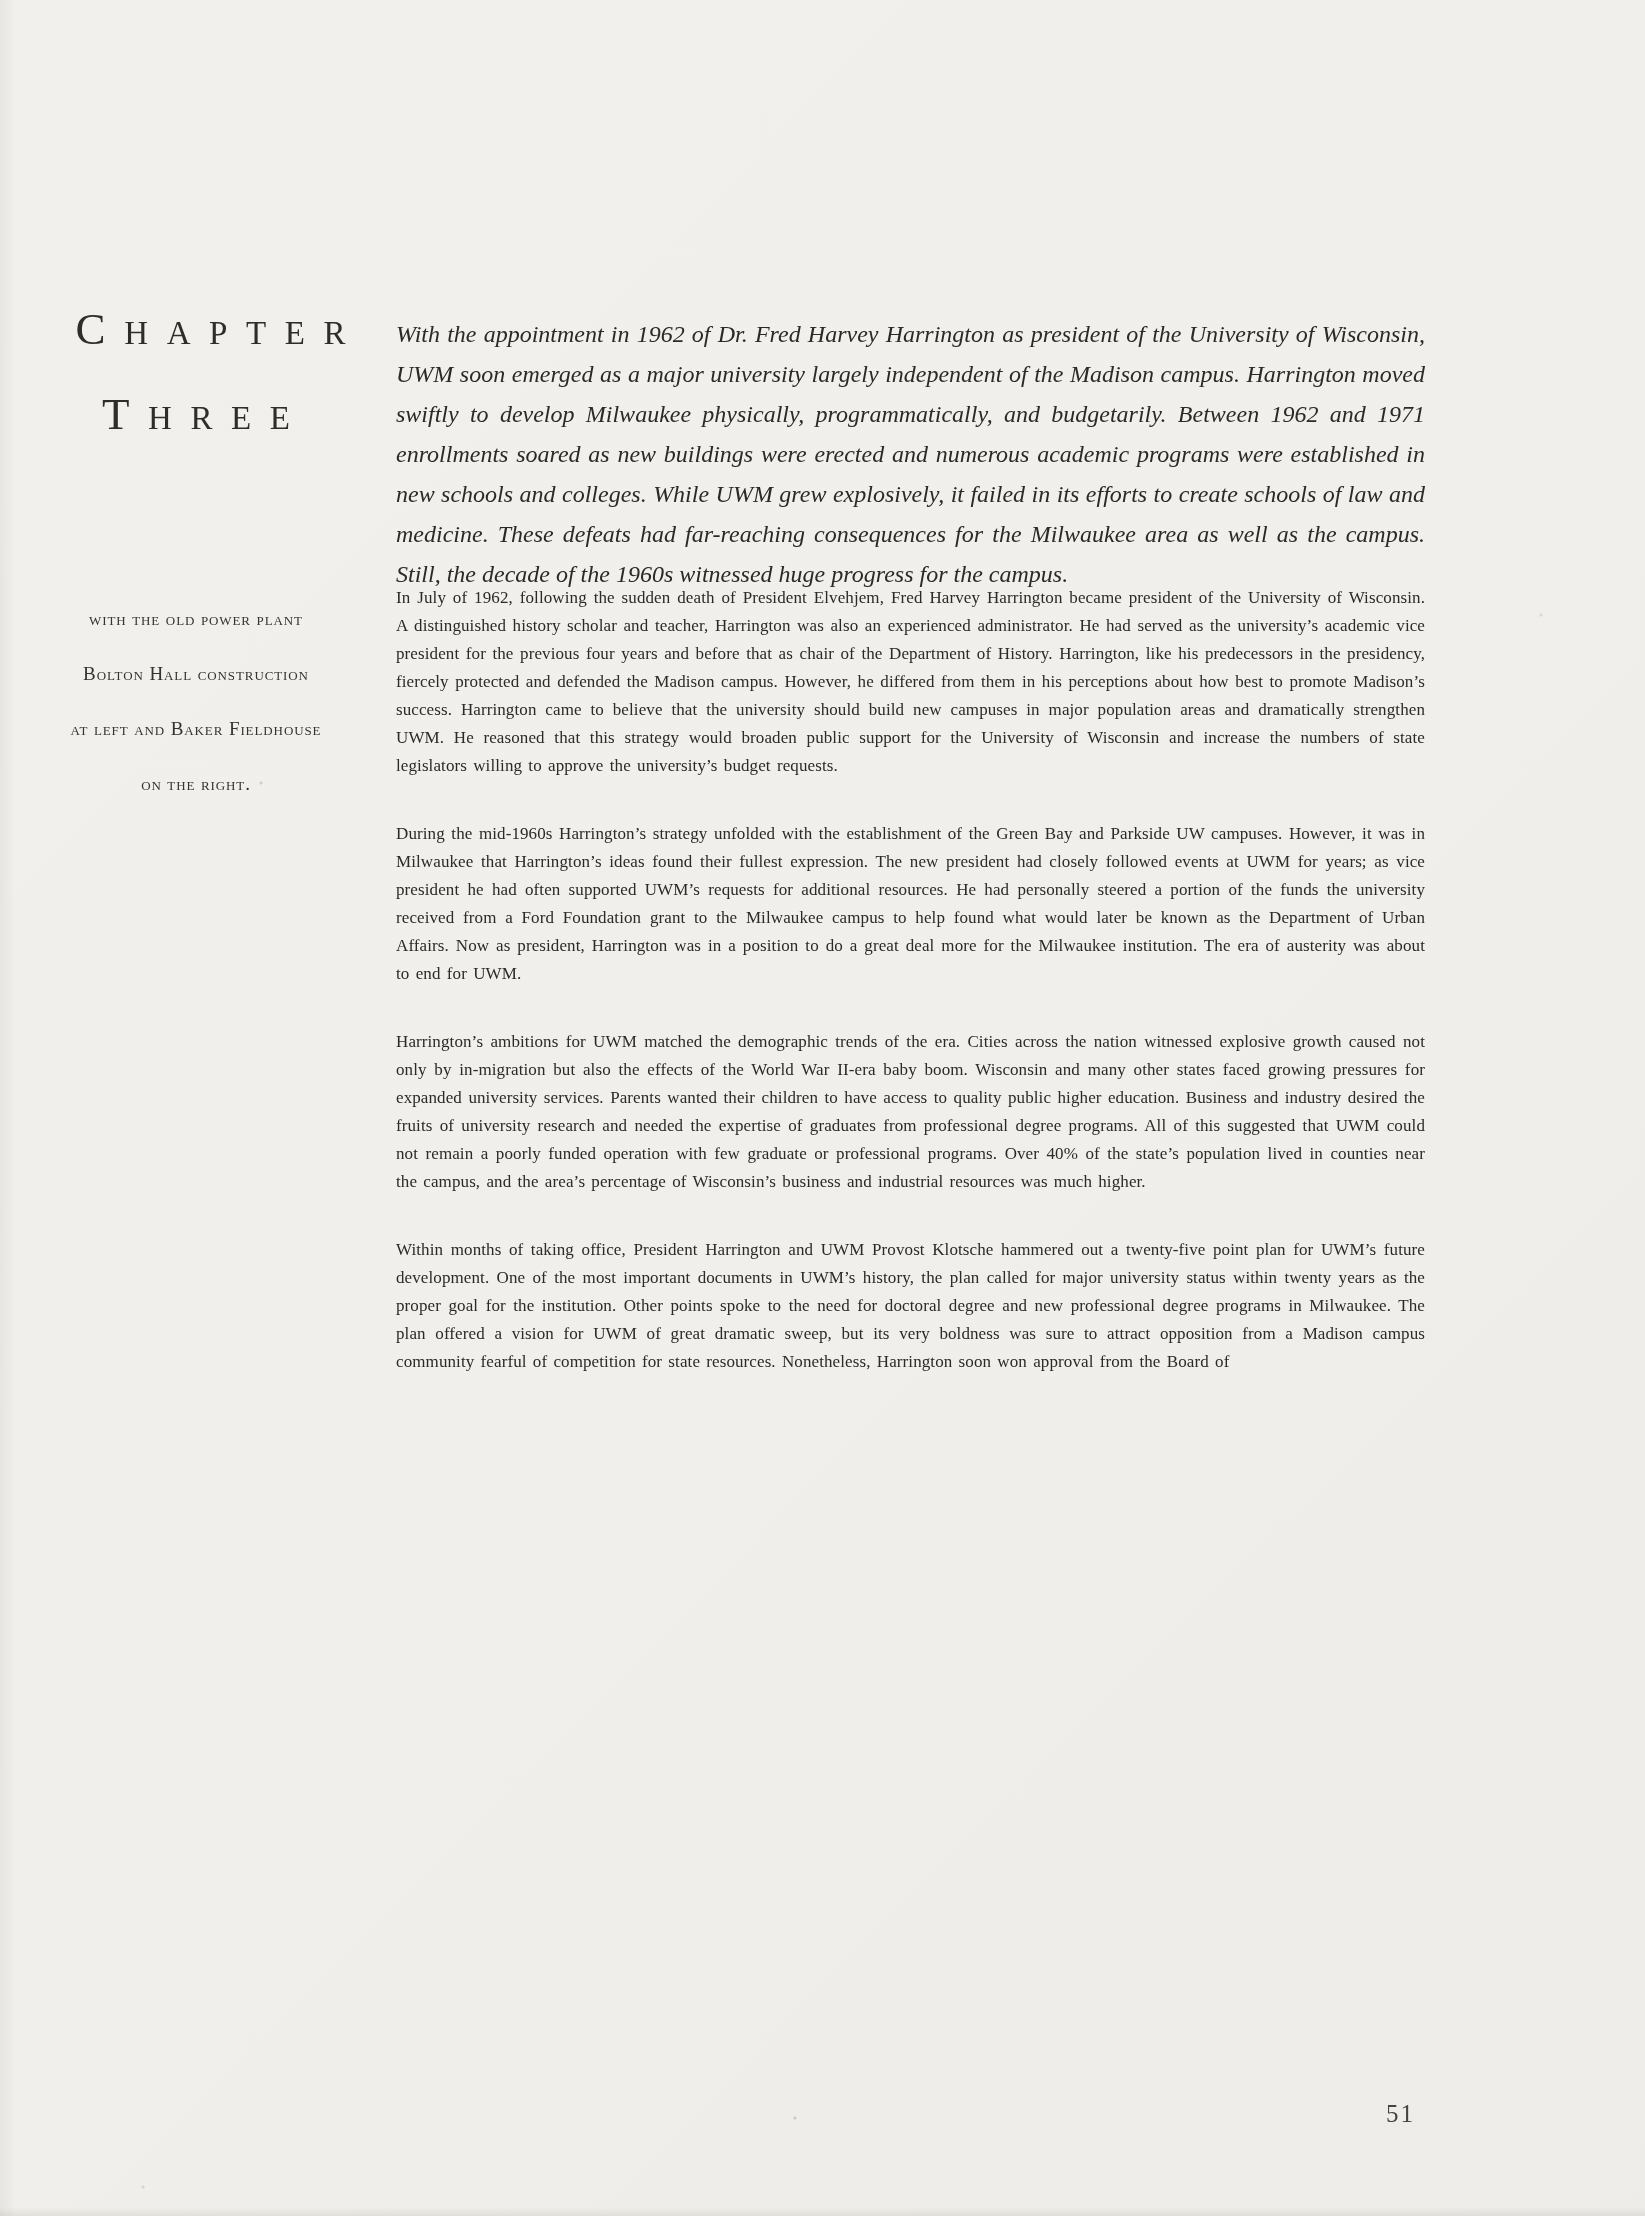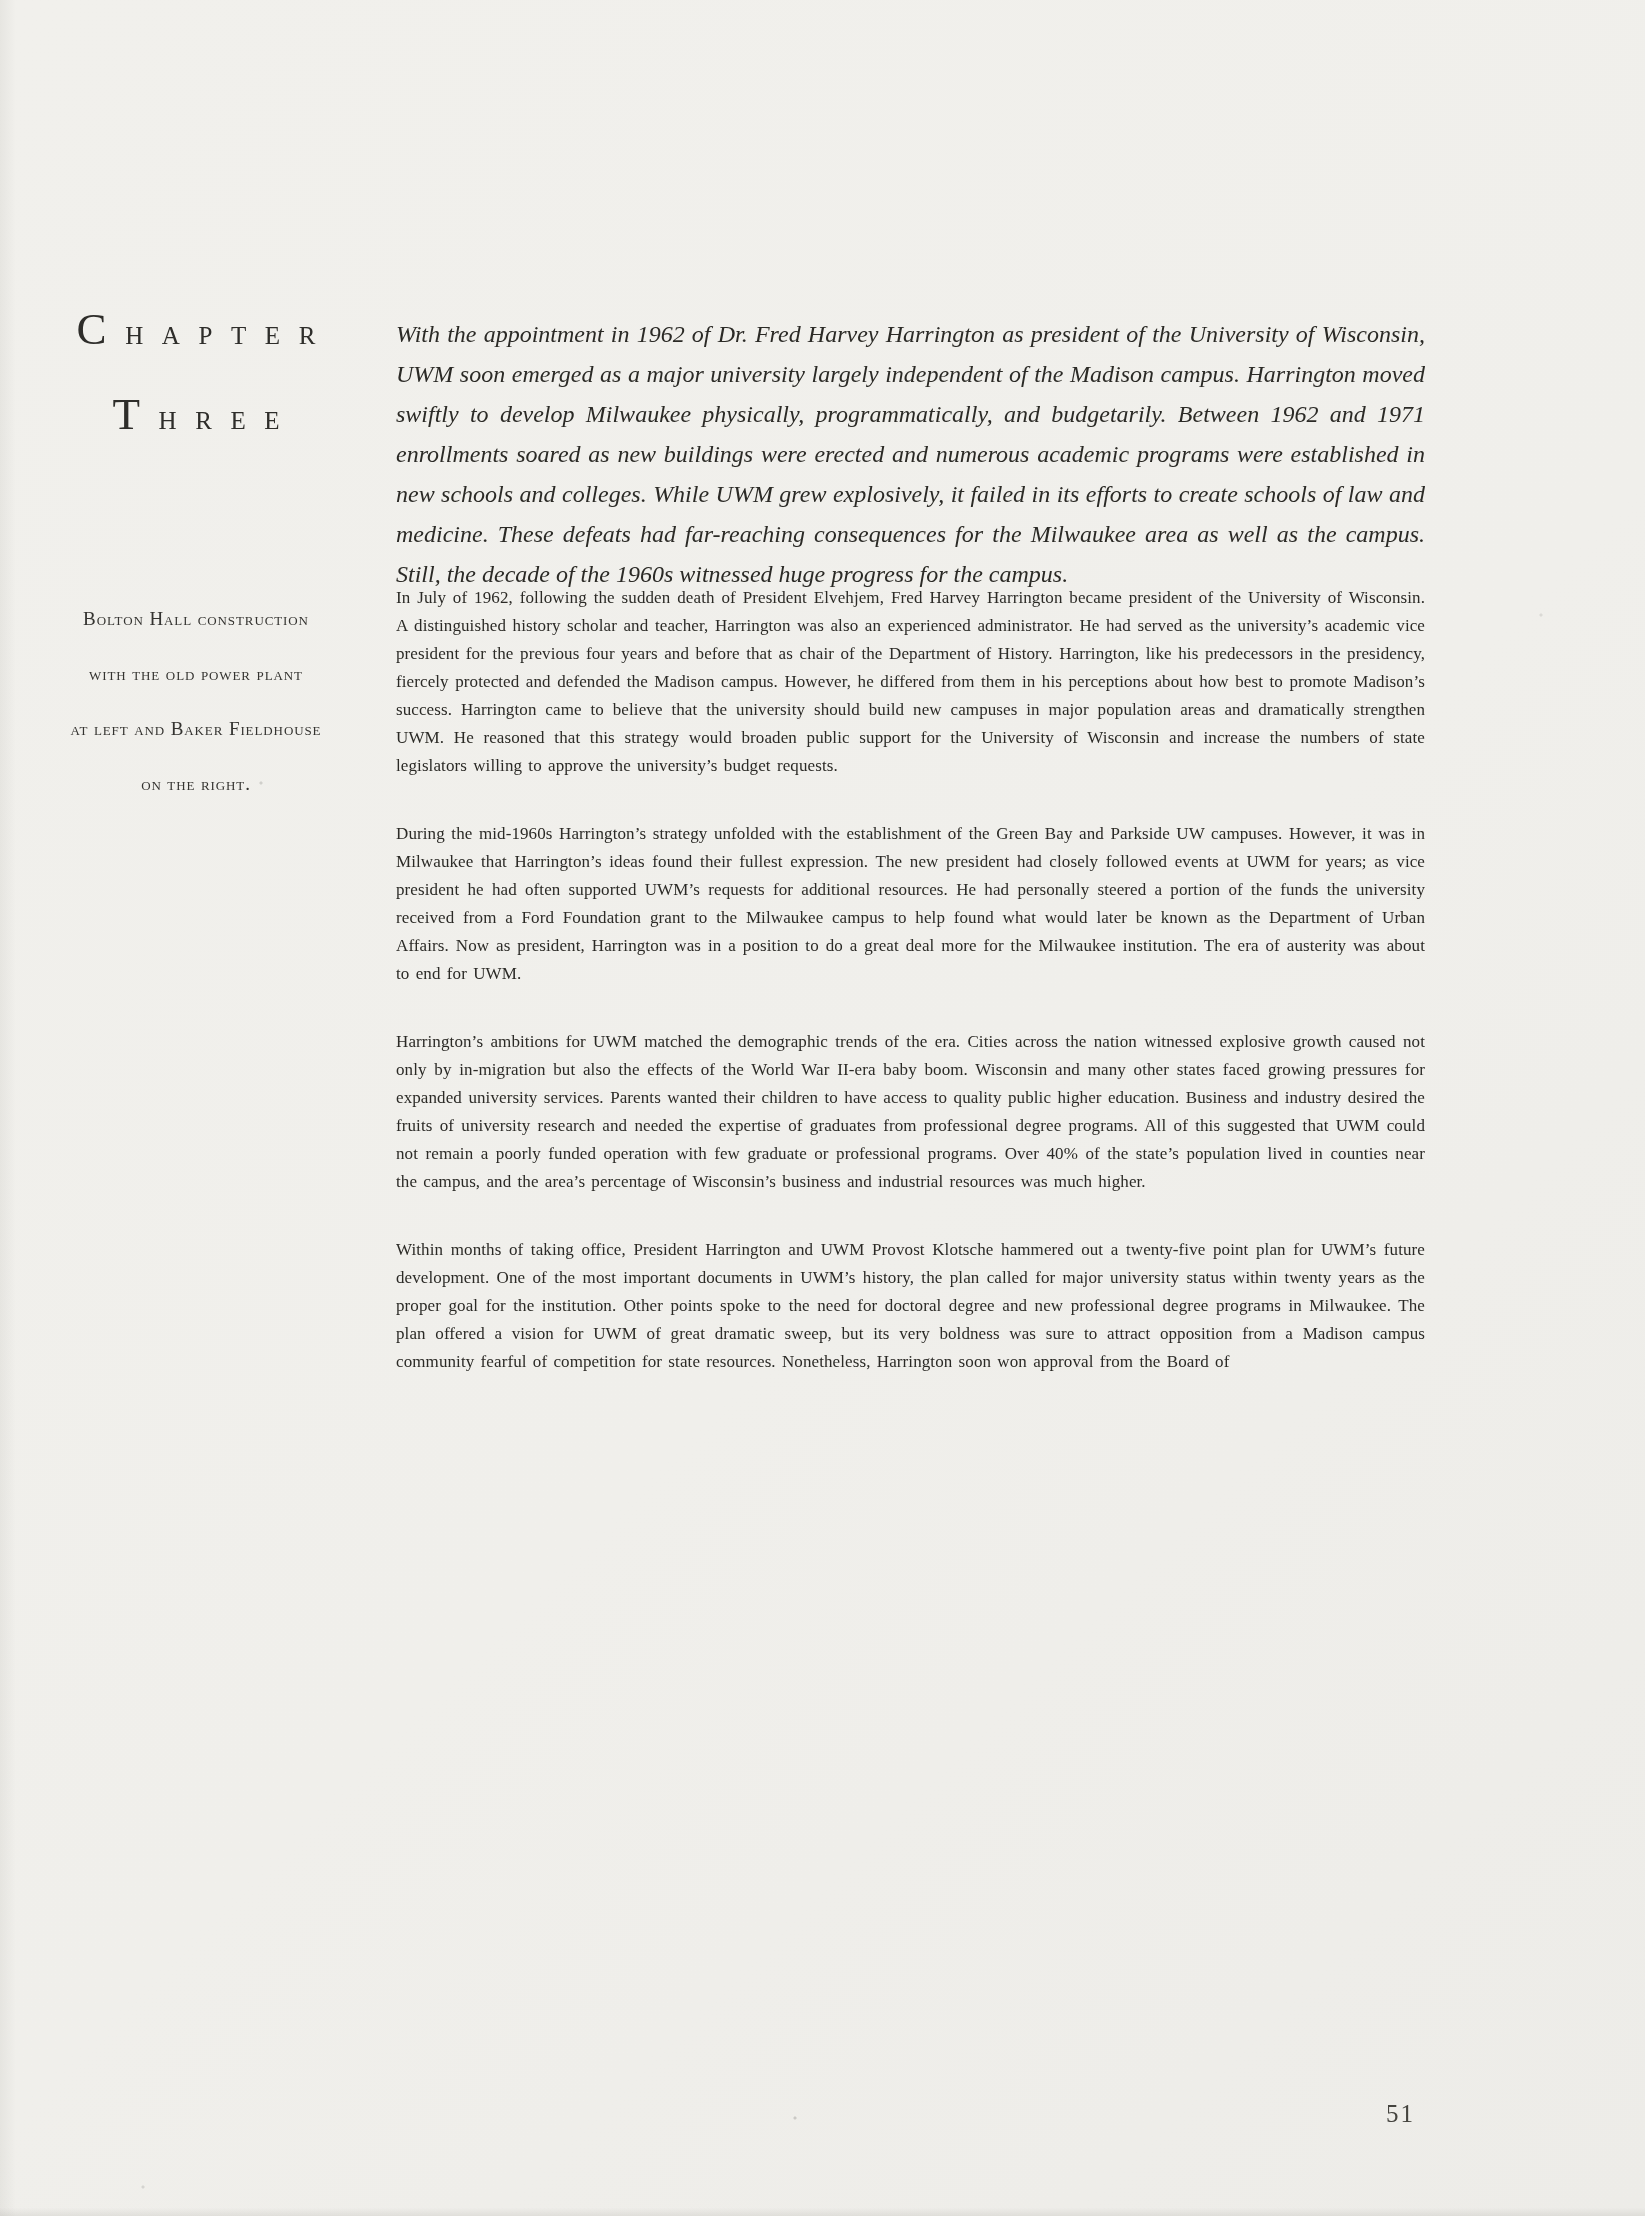--- a/index.html
+++ b/index.html
@@ -29,21 +29,21 @@
     font-size: 58px; line-height: 65px;
     color: #1b1b19; letter-spacing: 0px; font-weight: 400;
     white-space: nowrap;
   }
 
   
   .chapter { position: absolute; left: 57px; top: 307px; width: 278px; text-align: center; color: #2e2d2a; }
   .chapter-line { letter-spacing: 18.6px; padding-left: 18.6px; line-height: 1; }
   .chapter-line + .chapter-line { margin-top: 40px; }
   .chapter-line .initial { font-size: 45px; }
-  .chapter-line .rest { font-size: 25px; }
+  .chapter-line .rest { font-size: 33px; }
 
   
   .caption {
     position: absolute; left: 57px; top: 591px; width: 278px;
     text-align: center; color: #343330;
   }
   .caption-line {
     font-variant: small-caps;
     font-size: 19px; line-height: 55px; letter-spacing: 0.9px;
   }
@@ -76,22 +76,22 @@
 
 <div class="page">
 
 
   <div class="chapter">
     <div class="chapter-line"><span class="initial">C</span><span class="rest">HAPTER</span></div>
     <div class="chapter-line"><span class="initial">T</span><span class="rest">HREE</span></div>
   </div>
 
   <div class="caption">
+      <div class="caption-line">with the old power plant</div>
       <div class="caption-line">Bolton Hall construction</div>
-      <div class="caption-line">with the old power plant</div>
       <div class="caption-line">at left and Baker Fieldhouse</div>
       <div class="caption-line">on the right.</div>
     </div>
 
   <div class="lede">With the appointment in 1962 of Dr. Fred Harvey Harrington as president of the University of Wisconsin, UWM soon emerged as a major university largely independent of the Madison campus. Harrington moved swiftly to develop Milwaukee physically, programmatically, and budgetarily. Between 1962 and 1971 enrollments soared as new buildings were erected and numerous academic programs were established in new schools and colleges. While UWM grew explosively, it failed in its efforts to create schools of law and medicine. These defeats had far-reaching consequences for the Milwaukee area as well as the campus. Still, the decade of the 1960s witnessed huge progress for the campus.</div>
 
   <div class="body-col">
       <p class="body-paragraph">In July of 1962, following the sudden death of President Elvehjem, Fred Harvey Harrington became president of the University of Wisconsin. A distinguished history scholar and teacher, Harrington was also an experienced administrator. He had served as the university’s academic vice president for the previous four years and before that as chair of the Department of History. Harrington, like his predecessors in the presidency, fiercely protected and defended the Madison campus. However, he differed from them in his perceptions about how best to promote Madison’s success. Harrington came to believe that the university should build new campuses in major population areas and dramatically strengthen UWM. He reasoned that this strategy would broaden public support for the University of Wisconsin and increase the numbers of state legislators willing to approve the university’s budget requests.</p>
       <p class="body-paragraph">During the mid-1960s Harrington’s strategy unfolded with the establishment of the Green Bay and Parkside UW campuses. However, it was in Milwaukee that Harrington’s ideas found their fullest expression. The new president had closely followed events at UWM for years; as vice president he had often supported UWM’s requests for additional resources. He had personally steered a portion of the funds the university received from a Ford Foundation grant to the Milwaukee campus to help found what would later be known as the Department of Urban Affairs. Now as president, Harrington was in a position to do a great deal more for the Milwaukee institution. The era of austerity was about to end for UWM.</p>
       <p class="body-paragraph">Harrington’s ambitions for UWM matched the demographic trends of the era. Cities across the nation witnessed explosive growth caused not only by in-migration but also the effects of the World War II-era baby boom. Wisconsin and many other states faced growing pressures for expanded university services. Parents wanted their children to have access to quality public higher education. Business and industry desired the fruits of university research and needed the expertise of graduates from professional degree programs. All of this suggested that UWM could not remain a poorly funded operation with few graduate or professional programs. Over 40% of the state’s population lived in counties near the campus, and the area’s percentage of Wisconsin’s business and industrial resources was much higher.</p>

